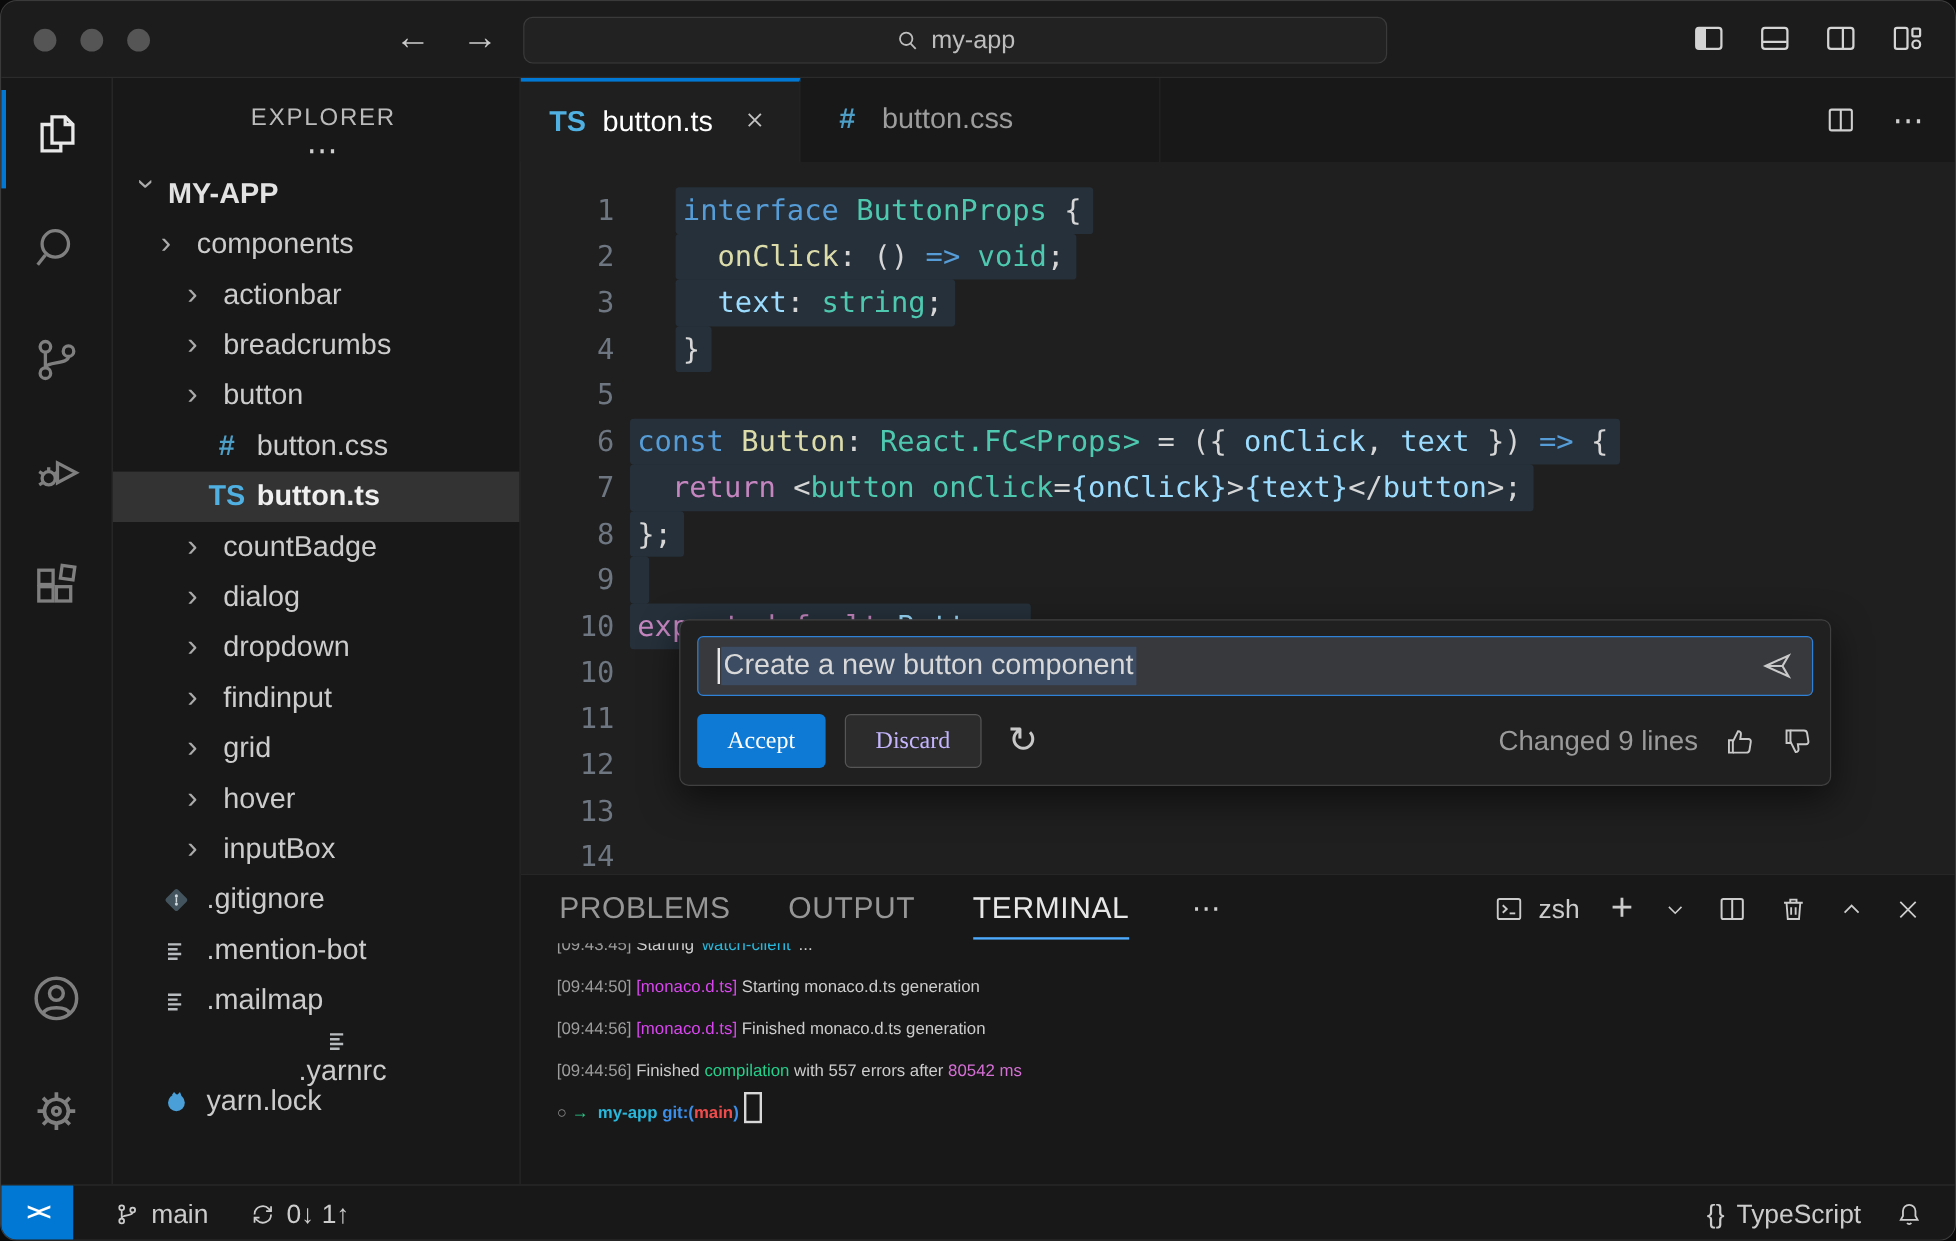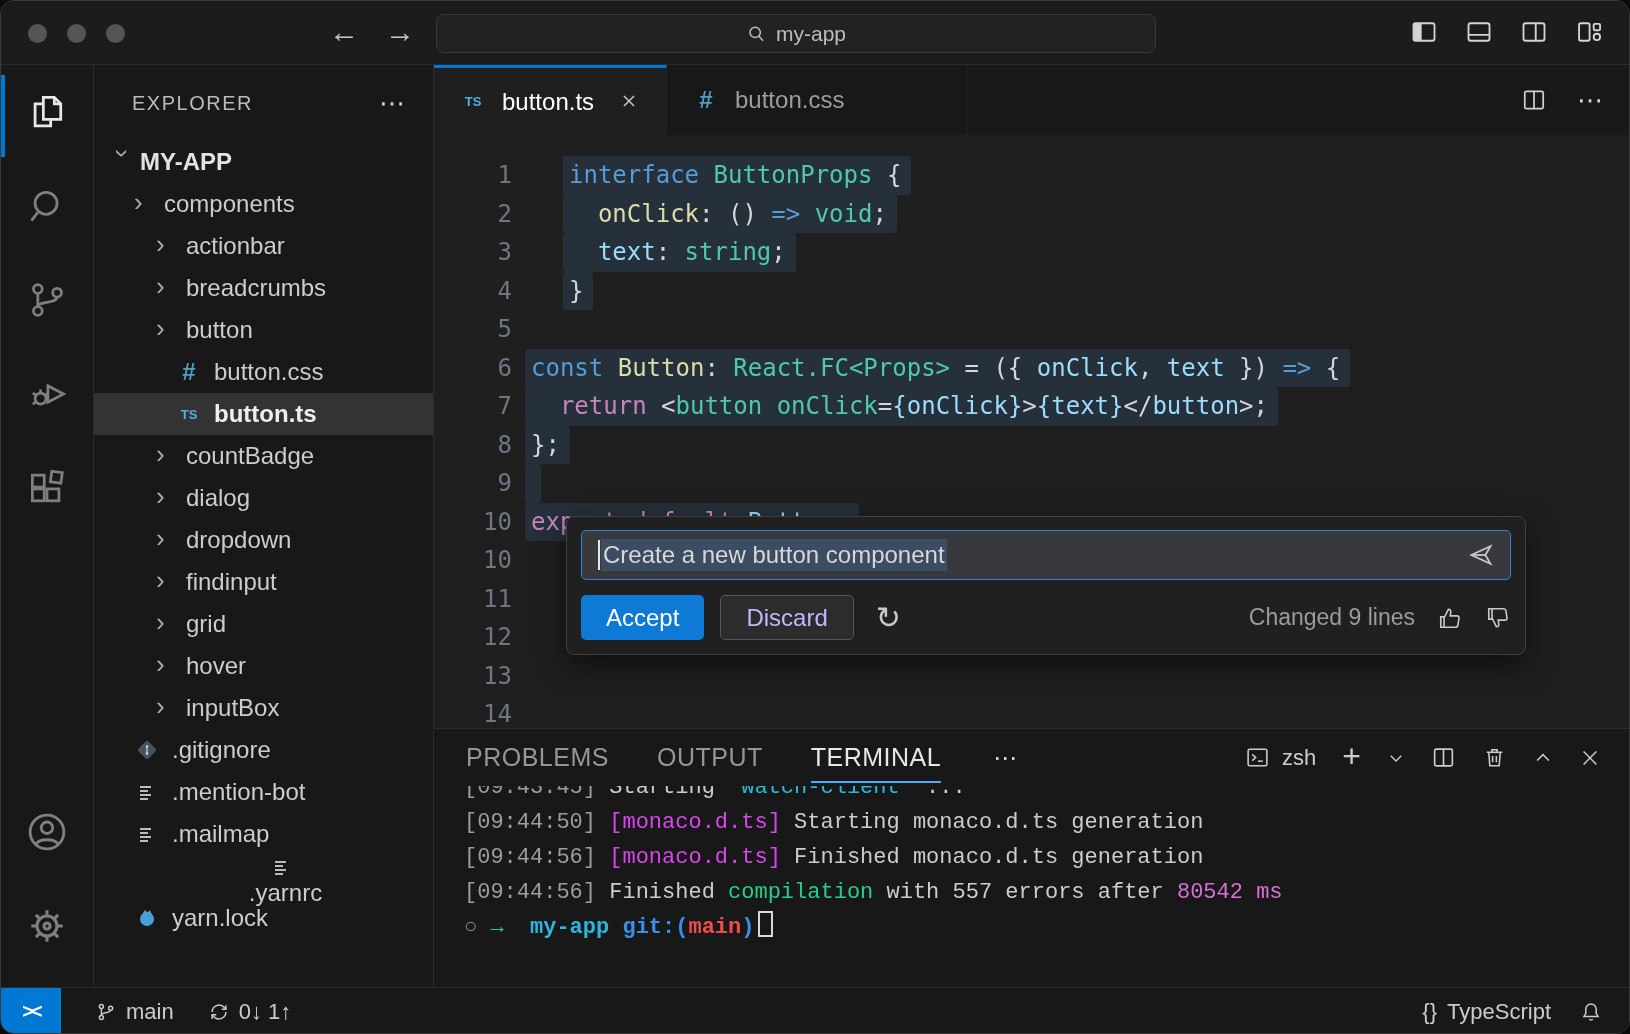--- a/index.html
+++ b/index.html
@@ -34,31 +34,31 @@
   .ab-indicator{position:absolute;left:0;top:10px;width:4px;height:82px;background:var(--accent);}
   .ab-icon{width:93px;height:94px;display:flex;align-items:center;justify-content:center;color:#7f7f7f;}
   .ab-icon svg{width:44px;height:44px;}
   .ab-icon.active{color:#e8e8e8;}
   .ab-bottom{margin-top:auto;}
   .ab-icon.small svg{width:46px;height:46px;}
 
   
   .sidebar{width:340px;background:var(--chrome);border-right:1px solid var(--border);flex-shrink:0;
     color:#cccccc;overflow:hidden;}
-  .sb-header{display:flex;align-items:center;justify-content:space-between;height:76px;padding:0 26px 0 38px;}
+  .sb-header{display:flex;align-items:center;justify-content:flex-end;height:76px;padding:0 26px 0 38px;flex-direction:column;}
   .sb-title{font-size:20px;letter-spacing:1.5px;color:#bbbbbb;}
   .sb-more{color:#cfcfcf;font-size:26px;letter-spacing:2px;}
   .tree{font-size:24px;}
   .row{display:flex;align-items:center;height:42px;white-space:nowrap;}
   .row.selected{background:#333334;}
   .chev{display:inline-block;color:#ababab;font-size:26px;line-height:1;width:22px;flex-shrink:0;
     transform:translateY(-2px);}
   .chev.down{transform:rotate(90deg) translateX(-2px);}
   .ficon{width:34px;flex-shrink:0;display:inline-flex;justify-content:center;align-items:center;
-    font-weight:700;font-size:13px;}
+    font-weight:700;font-size:24px;}
   .ficon.ts{color:#4fb0e1;}
   .ficon.css{color:#4d9fc7;font-size:24px;}
   .ficon svg{width:24px;height:24px;}
   .rlabel{margin-left:8px;}
   .row.bold .rlabel{font-weight:700;color:#e2e2e2;margin-left:6px;}
   .row.selected .rlabel{color:#efefef;font-weight:600;}
 
   
   .editor-col{flex:1;display:flex;flex-direction:column;min-width:0;}
   .tabbar{height:70px;background:var(--chrome);display:flex;align-items:stretch;position:relative;}
@@ -91,41 +91,41 @@
   .inline-chat{position:absolute;left:132px;top:381px;width:960px;background:#202021;
     border:1px solid #404040;border-radius:8px;padding:13px 14px 14px 14px;
     box-shadow:0 10px 30px rgba(0,0,0,0.55);font-family:"Liberation Sans",sans-serif;}
   .ic-input{height:50px;background:#37393d;border:1.5px solid #2f81d7;border-radius:5px;
     display:flex;align-items:center;padding:0 16px;font-size:24px;color:#d8d8d8;}
   .ic-caret{width:2px;height:30px;background:#e8e8e8;margin-right:1px;}
   .ic-text{background:#3c4c63;padding:2px 2px;}
   .ic-send{margin-left:auto;color:#c9c9c9;display:flex;}
   .ic-send svg{width:28px;height:28px;}
   .ic-row{display:flex;align-items:center;margin-top:15px;}
-  .btn{font-size:24px;border-radius:5px;height:45px;display:flex;align-items:center;padding:0 25px;}
+  .btn{font-size:20px;border-radius:5px;height:45px;display:flex;align-items:center;padding:0 25px;font-family:Liberation Serif, serif;}
   .btn.accept{background:#0e7ad6;color:#ffffff;}
   .btn.discard{background:#2c2c2d;color:#c4b5fd;border:1px solid #565656;margin-left:16px;}
   .ic-retry{margin-left:22px;color:#c8c8c8;font-size:30px;font-family:"DejaVu Sans",sans-serif;}
   .ic-status{margin-left:auto;color:#9b9b9b;font-size:23px;}
   .ic-thumbs{display:flex;gap:22px;margin-left:22px;color:#c8c8c8;}
   .ic-thumbs svg{width:26px;height:26px;}
 
   
   .panel{height:259px;background:var(--chrome);border-top:1px solid var(--border);display:flex;flex-direction:column;}
   .panel-header{position:relative;height:57px;display:flex;align-items:center;padding:0 28px 0 32px;flex-shrink:0;}
   .ptab{font-size:25px;letter-spacing:0.5px;color:#969696;margin-right:48px;position:relative;height:100%;
     display:flex;align-items:center;}
   .ptab.active{color:#e7e7e7;}
   .ptab.active::after{content:"";position:absolute;left:0;right:0;bottom:3px;height:2.5px;background:#4daafc;}
   .ptab-more{color:#cfcfcf;font-size:24px;letter-spacing:2px;margin-left:4px;}
   .panel-actions{margin-left:auto;display:flex;align-items:center;gap:26px;color:#cccccc;}
   .panel-actions svg{width:25px;height:25px;}
   .panel-actions .shell{font-size:22px;color:#cccccc;margin-left:-14px;}
   .panel-actions .plus{font-size:32px;font-weight:300;line-height:1;margin-top:-4px;}
-  .term{flex:1;overflow:hidden;padding-left:30px;font-family:Liberation Mono, monospace;font-size:22px;}
+  .term{flex:1;overflow:hidden;padding-left:30px;font-family:Liberation Sans, sans-serif;font-size:14px;}
   .tline{height:35px;line-height:35px;white-space:pre;}
   .tline.clipped{margin-top:-16px;}
   .t-pl{color:#cccccc;}
   .t-dim{color:#9d9d9d;}
   .t-blue{color:#d946ef;}
   .t-cyan{color:#29b8db;}
   .t-green{color:#23d18b;}
   .t-mag{color:#d670d6;}
   .t-circ{color:#8a8a8a;}
   .t-cyanb{color:#29b8db;font-weight:700;}

